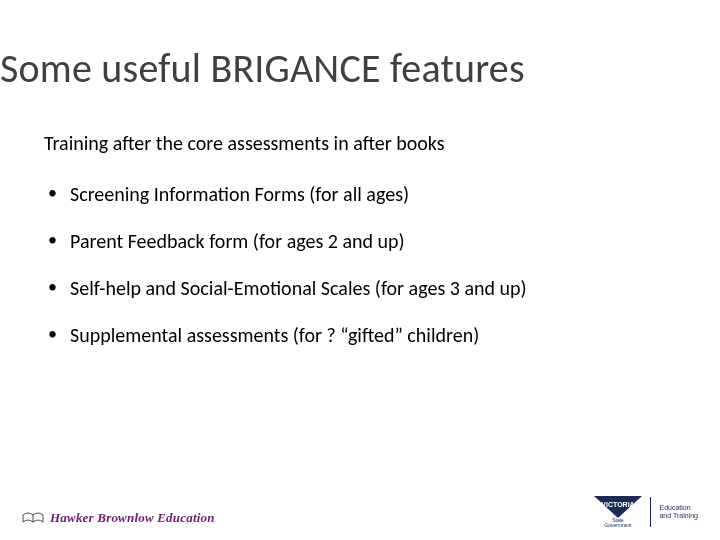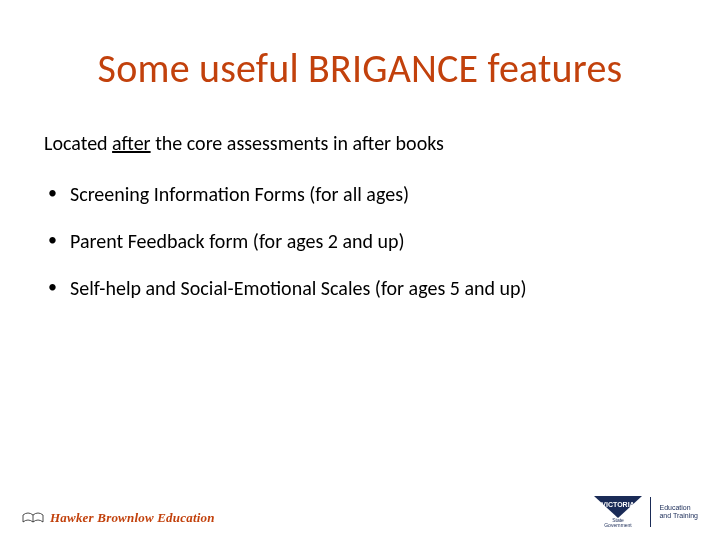--- a/index.html
+++ b/index.html
@@ -16,38 +16,37 @@
     position: relative;
     width: 720px;
     height: 540px;
     box-sizing: border-box;
   }
   .title {
     position: absolute;
     top: 44px;
     left: 0;
     width: 100%;
-    text-align: center;
     font-size: 40px;
     font-weight: 400;
-    color: #c2410c;
+    color: #404040;
     letter-spacing: 0.2px;
   }
   .body {
     position: absolute;
     top: 130px;
     left: 44px;
     right: 44px;
     font-size: 20px;
     line-height: 1.35;
     color: #000;
   }
   .intro { margin-bottom: 24px; }
   .intro .line { white-space: pre-wrap; }
-  .u { text-decoration: underline; }
+  .u { }
   .bullets {
     list-style: none;
     padding: 0;
     margin: 0;
   }
   .bullets li {
     position: relative;
     padding-left: 26px;
     margin: 20px 0;
   }
@@ -78,21 +77,21 @@
     width: 22px;
     height: 12px;
     position: relative;
   }
   .hbe-icon svg { display: block; }
   .hbe-text {
     font-family: "Times New Roman", serif;
     font-style: italic;
     font-weight: bold;
     font-size: 13px;
-    color: #c2410c;
+    color: #701a75;
     letter-spacing: 0.2px;
   }
   .vic {
     position: absolute;
     right: 22px;
     bottom: 2px;
     display: flex;
     align-items: center;
     gap: 8px;
   }
@@ -114,27 +113,28 @@
 </style>
 </head>
 <body>
 
 <div class="slide">
 
   <div class="title">Some useful BRIGANCE features</div>
 
   <div class="body">
     <div class="intro">
-      <div class="line"><span>Located </span><span class="u">after</span><span> the core assessments in after books</span></div>
+      <div class="line"><span>Training </span><span class="u">after</span><span> the core assessments in after books</span></div>
     </div>
 
     <ul class="bullets">
       <li><span>Screening Information Forms (for all ages)</span></li>
       <li><span>Parent Feedback form (for ages 2 and up)</span></li>
-      <li><span>Self-help and Social-Emotional Scales (for ages 5 and up)</span></li>
+      <li><span>Self-help and Social-Emotional Scales (for ages 3 and up)</span></li>
+      <li><span>Supplemental assessments (for ? “gifted” children)</span></li>
     </ul>
   </div>
 
   <div class="footer">
     <div class="hbe">
       <span class="hbe-icon">
         <svg width="22" height="12" viewBox="0 0 22 12">
           <path d="M1 10 Q6 6 11 10 Q16 6 21 10 L21 3 Q16 -1 11 3 Q6 -1 1 3 Z" fill="none" stroke="#222" stroke-width="0.8"></path>
           <path d="M11 3 L11 10" stroke="#222" stroke-width="0.8"></path>
         </svg>

